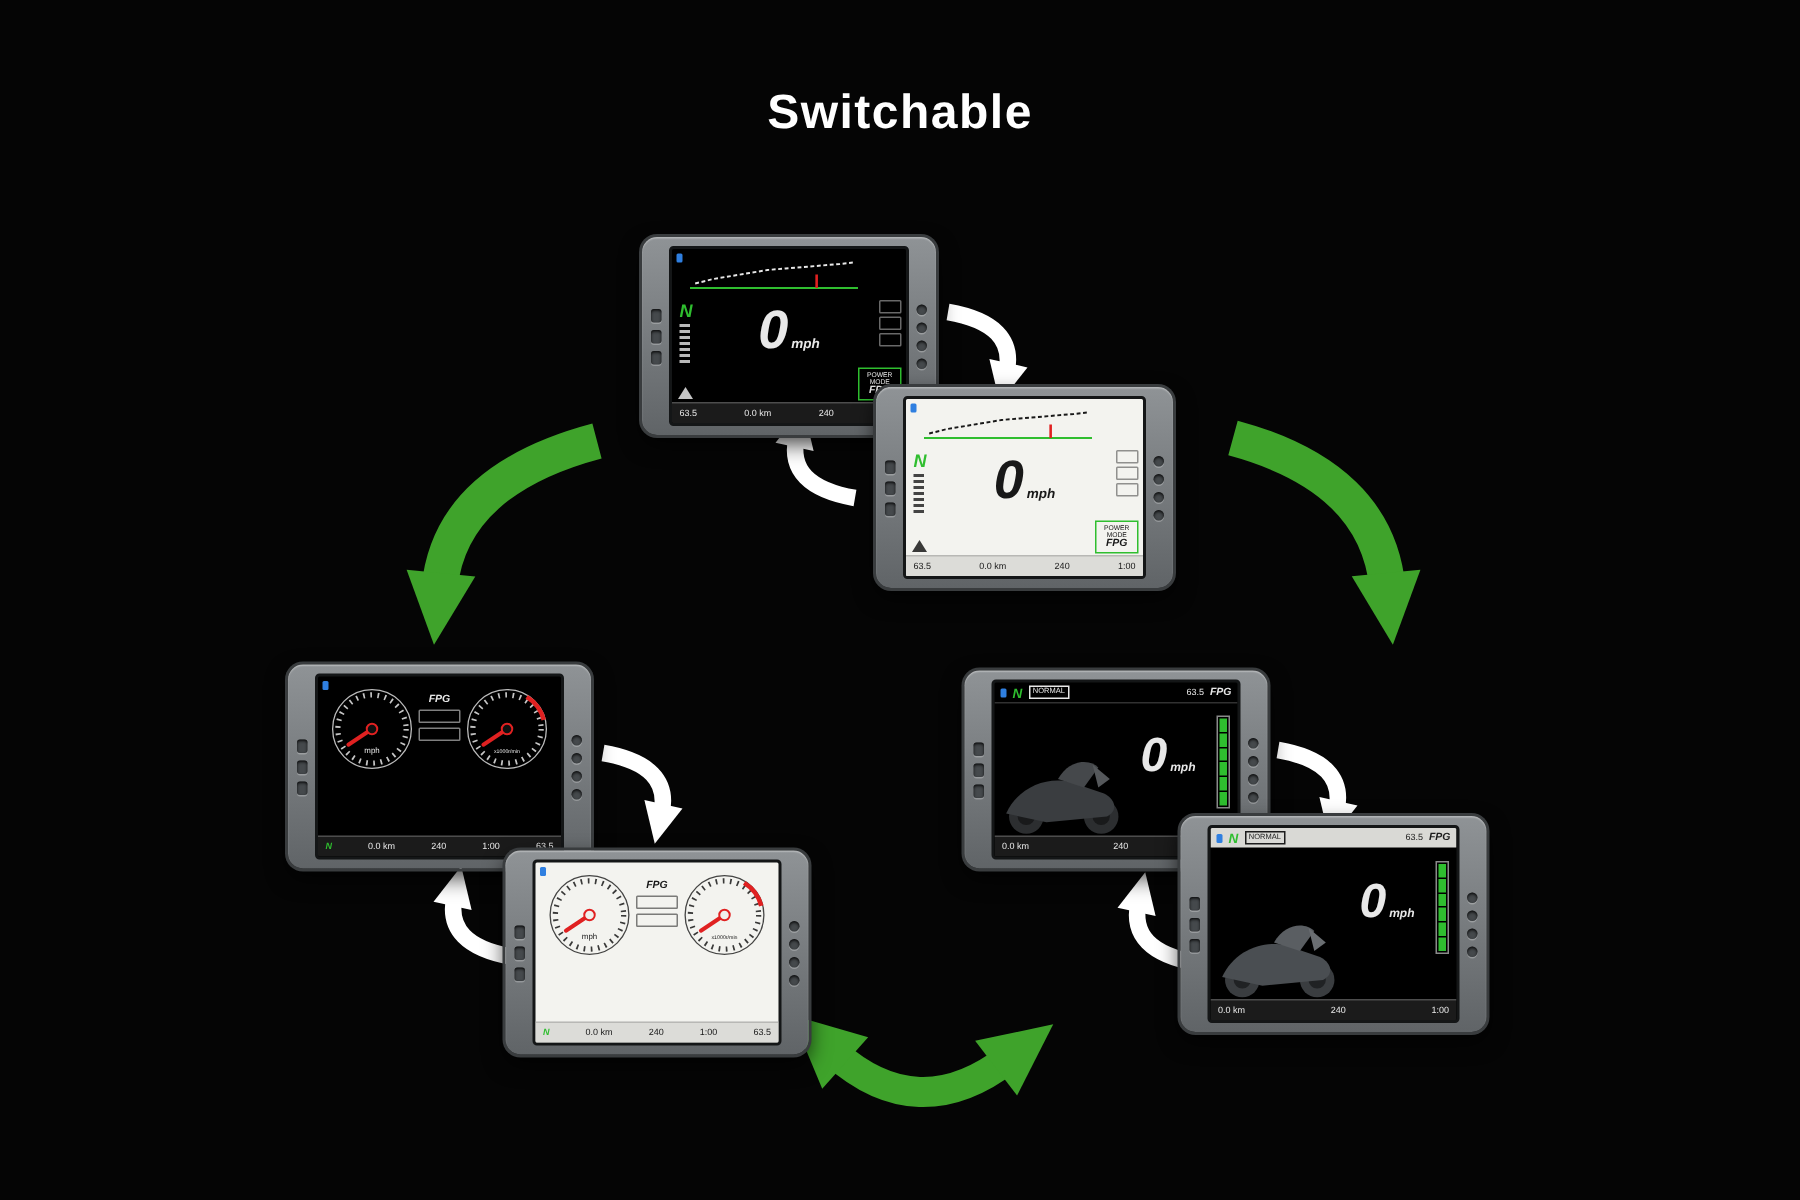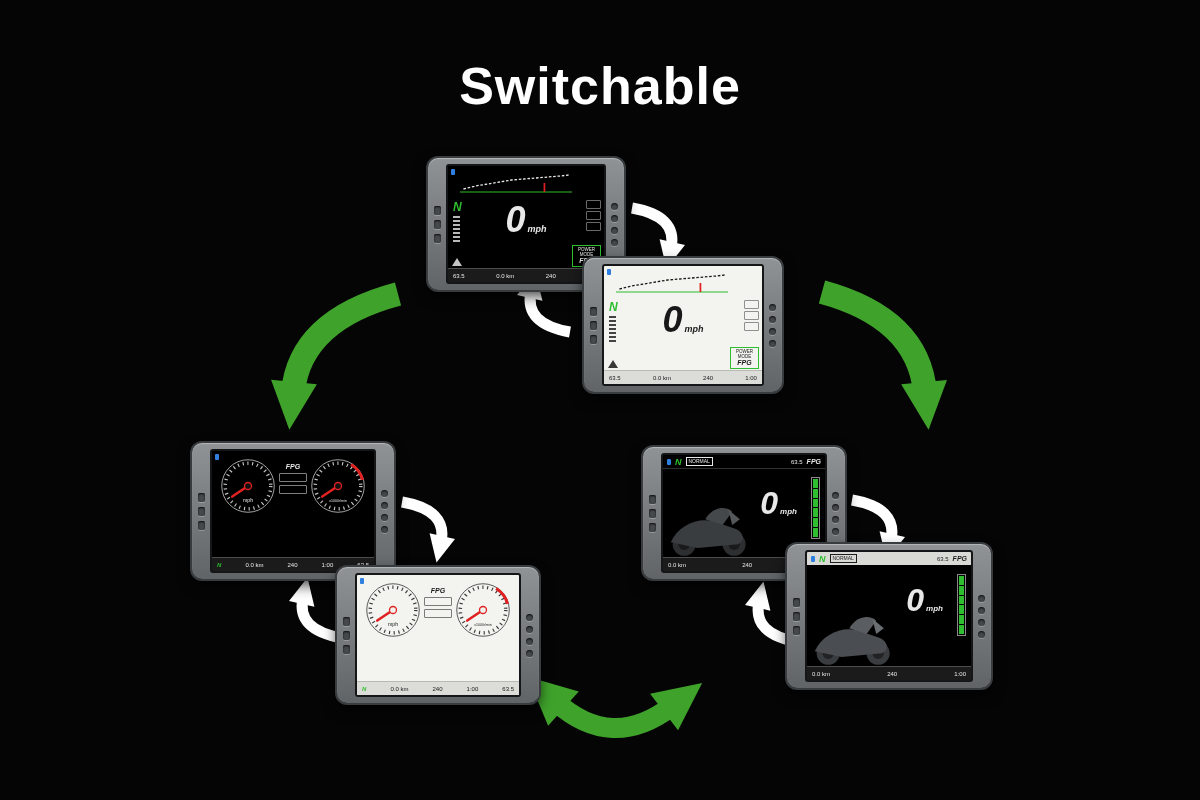--- a/index.html
+++ b/index.html
@@ -1,20 +1,20 @@
 <!DOCTYPE html>
 <html><head>
 <meta charset="utf-8">
 <style>
   html,body{margin:0;padding:0;background:#050505;}
   body{width:1200px;height:800px;overflow:hidden;font-family:"Liberation Sans",sans-serif;}
   .stage{position:relative;width:1200px;height:800px;background:#050505;}
 
   .title{position:absolute;top:56px;left:0;width:100%;text-align:center;color:#ffffff;
-         font-size:52px;font-weight:bold;letter-spacing:1px;}
+         font-size:32px;font-weight:bold;letter-spacing:1px;}
 
   .arrows{position:absolute;left:0;top:0;pointer-events:none;}
 
   
   .device{position:absolute;display:flex;align-items:stretch;gap:3px;
           background:linear-gradient(180deg,#8f9396,#606467);
           border-radius:10px;padding:6px 4px;
           box-shadow:0 0 0 2px #393c3e,0 6px 14px rgba(0,0,0,.75),inset 0 1px 1px rgba(255,255,255,.35);}
   .btns{display:flex;flex-direction:column;justify-content:center;align-items:center;gap:5px;width:11px;}
   .btns i{display:block;width:7px;height:7px;border-radius:50%;background:#45494c;

